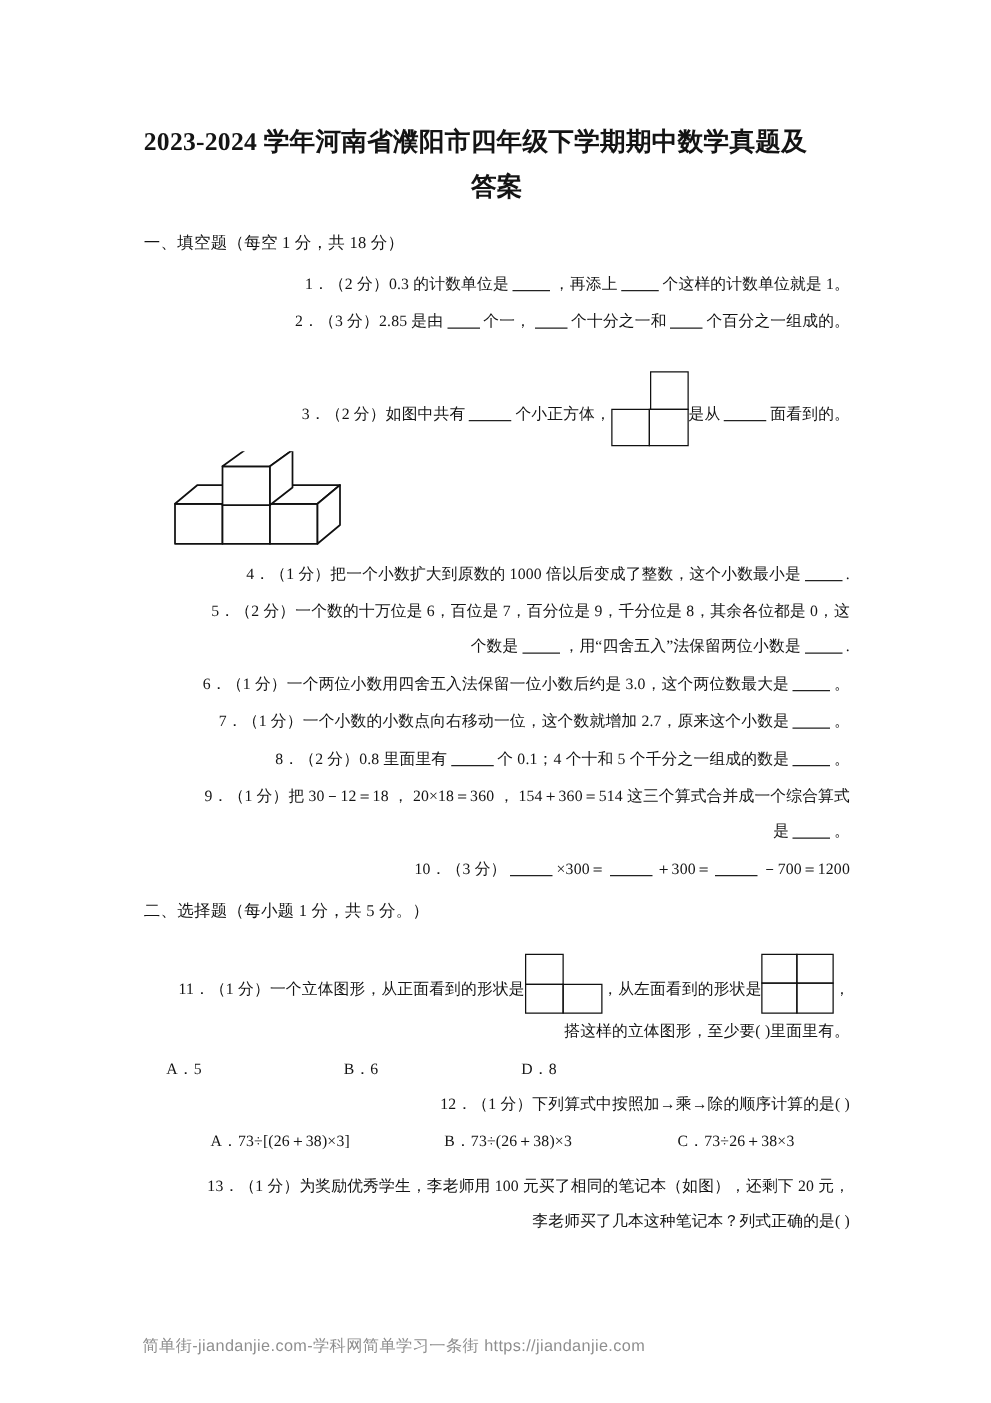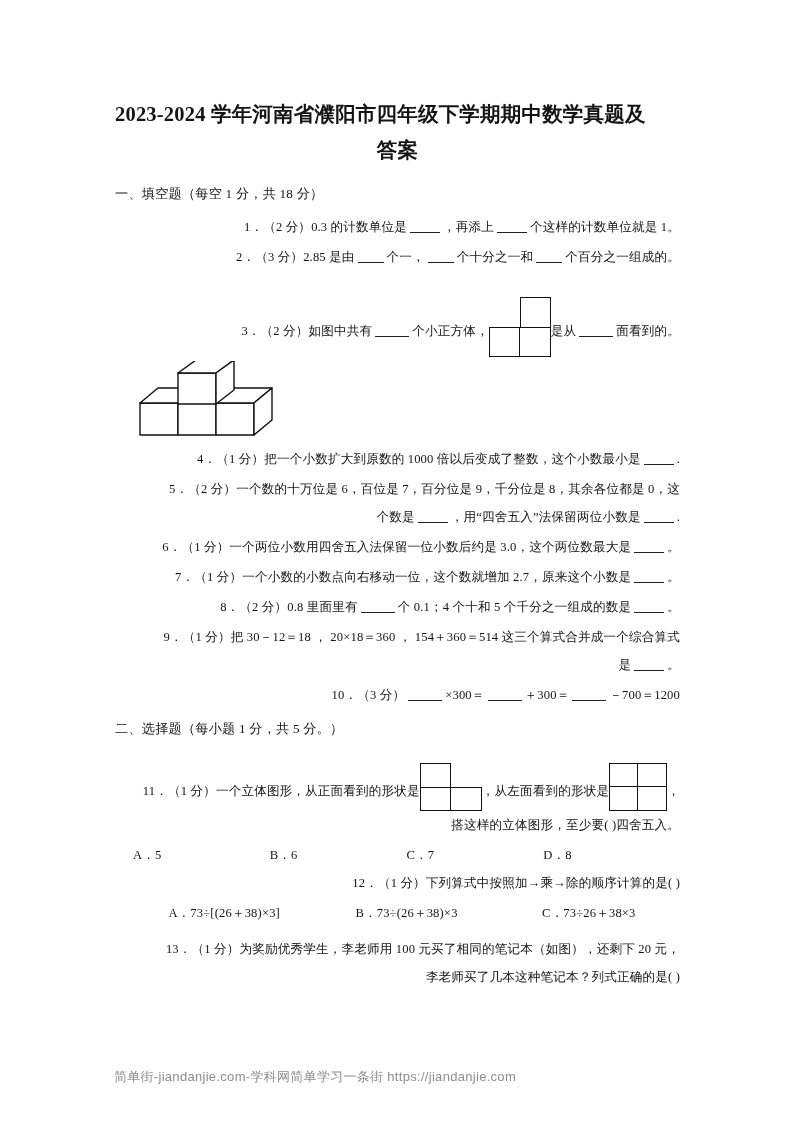--- a/index.html
+++ b/index.html
@@ -220,27 +220,26 @@
     </div>
 
     <div class="q">
       <span>10．</span><span>（3 分）</span><span class="blk w2"></span><span>×300＝</span><span class="blk w2"></span><span>＋300＝</span><span class="blk w2"></span><span>－700＝1200</span>
     </div>
 
     <div class="section-head">二、选择题（每小题 1 分，共 5 分。）</div>
 
     <div class="q" style="margin-top:22px;">
       <span class="q-line"><span>11．</span><span>（1 分）</span><span>一个立体图形，从正面看到的形状是</span><span class="fig-inline sq-grid fig-q11a"><span class="sq s-top"></span><span class="sq s-bl"></span><span class="sq s-br"></span></span><span>，从左面看到的形状是</span><span class="fig-inline sq-grid fig-q11b"><span class="sq c00"></span><span class="sq c10"></span><span class="sq c01"></span><span class="sq c11"></span></span><span>，</span></span>
-      <span class="q-line">搭这样的立体图形，至少要(        )四舍五入。</span>
+      <span class="q-line">搭这样的立体图形，至少要(        )里面里有。</span>
     </div>
 
     <div class="choices abcd">
       <span class="ch">A．5</span>
       <span class="ch">B．6</span>
-      <span class="ch">C．7</span>
       <span class="ch">D．8</span>
     </div>
 
     <div class="q">
       <span>12．</span><span>（1 分）</span><span>下列算式中按照加→乘→除的顺序计算的是(        )</span>
     </div>
 
     <div class="choices abc">
       <span class="ch">A．73÷[(26＋38)×3]</span>
       <span class="ch">B．73÷(26＋38)×3</span>

